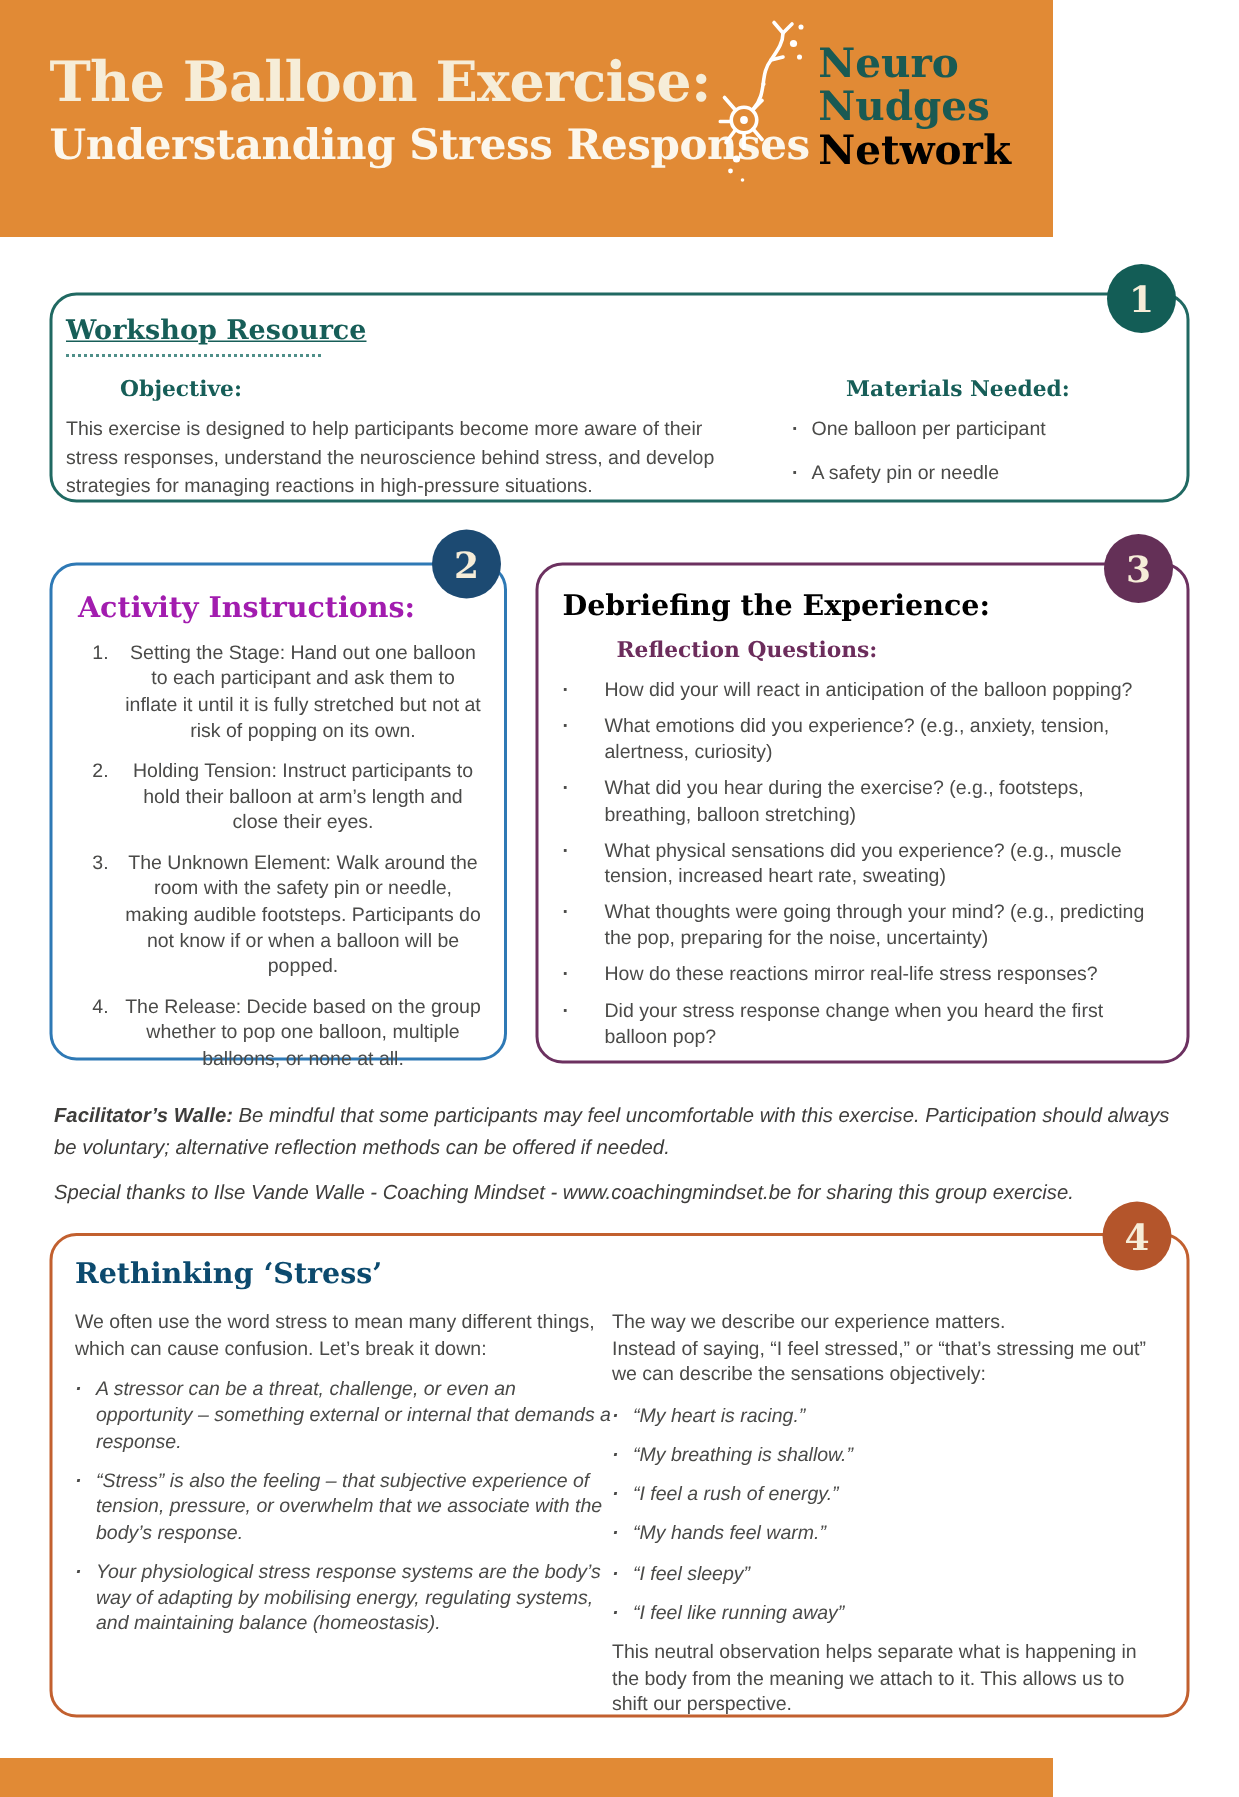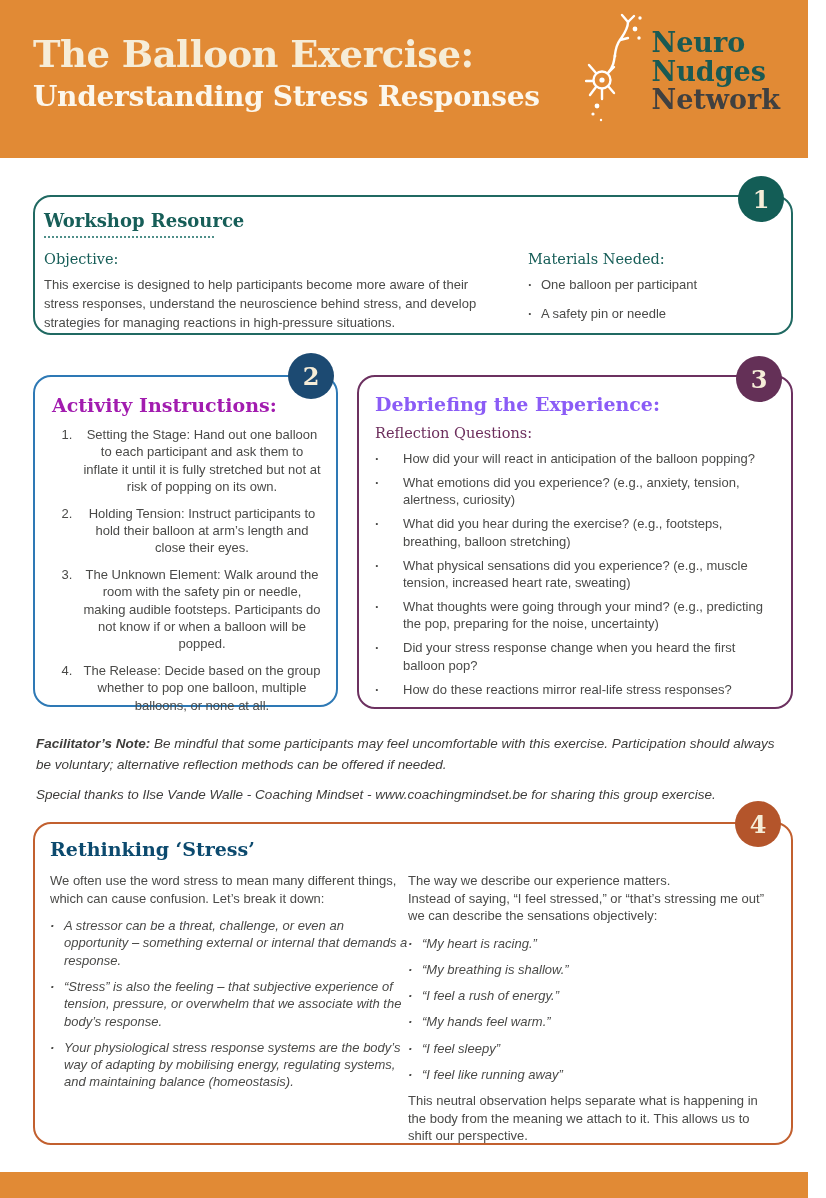--- a/index.html
+++ b/index.html
@@ -3,61 +3,61 @@
 <meta charset="utf-8">
 <style>
   * { margin:0; padding:0; box-sizing:border-box; }
   html,body { background:#ffffff; }
   body {
     width:826px; height:1198px; position:relative; overflow:hidden;
     font-family:"Liberation Sans", sans-serif; color:#4a4a48;
   }
 
   
-  .band { position:absolute; left:0; width:808px; background:#E18A35; }
+  .band { position:absolute; left:0; width:702px; background:#E18A35; }
   .band.top { top:0; height:158px; }
   .band.bottom { top:1172px; height:26px; }
 
   .titles { position:absolute; left:33px; top:33px; }
   .title-1 {
     font-family:"DejaVu Serif","Liberation Serif",serif;
     font-size:37px; font-weight:800; letter-spacing:-0.5px; color:#F6EDD8; line-height:1.15;
   }
   .title-2 {
     font-family:"DejaVu Serif","Liberation Serif",serif;
     font-size:28px; font-weight:800; letter-spacing:-0.3px; color:#FCF7EC; line-height:1.2; margin-top:4px;
   }
   .logo { position:absolute; right:28px; top:12px; display:flex; align-items:center; gap:4px; }
   .logo-text { font-family:"DejaVu Serif","Liberation Serif",serif; font-weight:800; font-size:27px; line-height:1.07; }
   .logo-text .teal { color:#1A5A53; }
-  .logo-text .cream { color:#404040; }
+  .logo-text .cream { color:#000000; }
 
   
   .card { position:absolute; background:#fff; border-radius:18px; border:2px solid; }
   .card-1 { left:33px; top:195px; width:760px; height:140px; border-color:#206962; padding:13px 18px 0 9px; }
   .card-2 { left:33px; top:375px; width:305px; height:332px; border-color:#2E79B5; padding:17px 14px 0 17px; }
   .card-3 { left:357px; top:375px; width:436px; height:334px; border-color:#6C3160; padding:16px 16px 0 16px; }
   .card-4 { left:33px; top:822px; width:760px; height:323px; border-color:#C2602F; padding:14px 16px 0 15px; }
 
   .badge {
     position:absolute; width:46px; height:46px; border-radius:50%;
     display:flex; align-items:center; justify-content:center;
     font-family:"DejaVu Serif","Liberation Serif",serif; font-weight:800; font-size:24px; color:#F6EDD8;
   }
   .badge.teal  { background:#135D56; top:-21px; right:7px; }
   .badge.navy  { background:#1C4A72; top:-24px; right:2px; }
   .badge.plum  { background:#643057; top:-21px; right:9px; }
   .badge.terra { background:#B4552B; top:-23px; right:10px; }
 
   .h-card { font-family:"DejaVu Serif","Liberation Serif",serif; font-weight:800; }
-  .h-teal { color:#175E58; font-size:18px; }
+  .h-teal { color:#175E58; font-size:18px;text-decoration:underline; }
   .h-navy { color:#a21caf; font-size:19px; }
-  .h-plum { color:#8b5cf6; font-size:19px; }
+  .h-plum { color:#000000; font-size:19px; }
   .h-terra{ color:#0c4a6e; font-size:19px; }
-  .h-sub  { font-family:"DejaVu Serif","Liberation Serif",serif; font-weight:400; font-size:14.5px; margin-bottom:9px; }
+  .h-sub  { font-family:"DejaVu Serif","Liberation Serif",serif; font-weight:700; font-size:14.5px; margin-bottom:9px;margin-left:36px; }
   .h-sub.teal { color:#175E58; }
   .h-sub.plum { color:#6C2D5C; }
 
   .dotted { width:170px; border-bottom:2.5px dotted #4F8F89; margin:5px 0 13px 0; }
 
   .body-txt { font-size:13px; line-height:1.45; color:#4a4a48; }
 
   
   .wr-cols { display:flex; gap:32px; }
   .wr-left { width:452px; }
@@ -192,31 +192,31 @@
     <div class="li">
         <span>What did you hear during the exercise? (e.g., footsteps, breathing, balloon stretching)</span>
       </div>
     <div class="li">
         <span>What physical sensations did you experience? (e.g., muscle tension, increased heart rate, sweating)</span>
       </div>
     <div class="li">
         <span>What thoughts were going through your mind? (e.g., predicting the pop, preparing for the noise, uncertainty)</span>
       </div>
     <div class="li">
+        <span>How do these reactions mirror real-life stress responses?</span>
+      </div>
+    <div class="li">
         <span>Did your stress response change when you heard the first balloon pop?</span>
-      </div>
-    <div class="li">
-        <span>How do these reactions mirror real-life stress responses?</span>
       </div>
   </div>
 </section>
 
 <div class="notes">
   <p>
-    <b>Facilitator’s Note:</b>
+    <b>Facilitator’s Walle:</b>
     <span>Be mindful that some participants may feel uncomfortable with this exercise. Participation should always be voluntary; alternative reflection methods can be offered if needed.</span>
   </p>
   <p>Special thanks to Ilse Vande Walle - Coaching Mindset - www.coachingmindset.be for sharing this group exercise.</p>
 </div>
 
 <section class="card card-4 rt">
   <div class="badge terra">4</div>
   <h3 class="h-card h-terra">Rethinking ‘Stress’</h3>
   <div class="rt-cols">
     <div class="rt-left">

